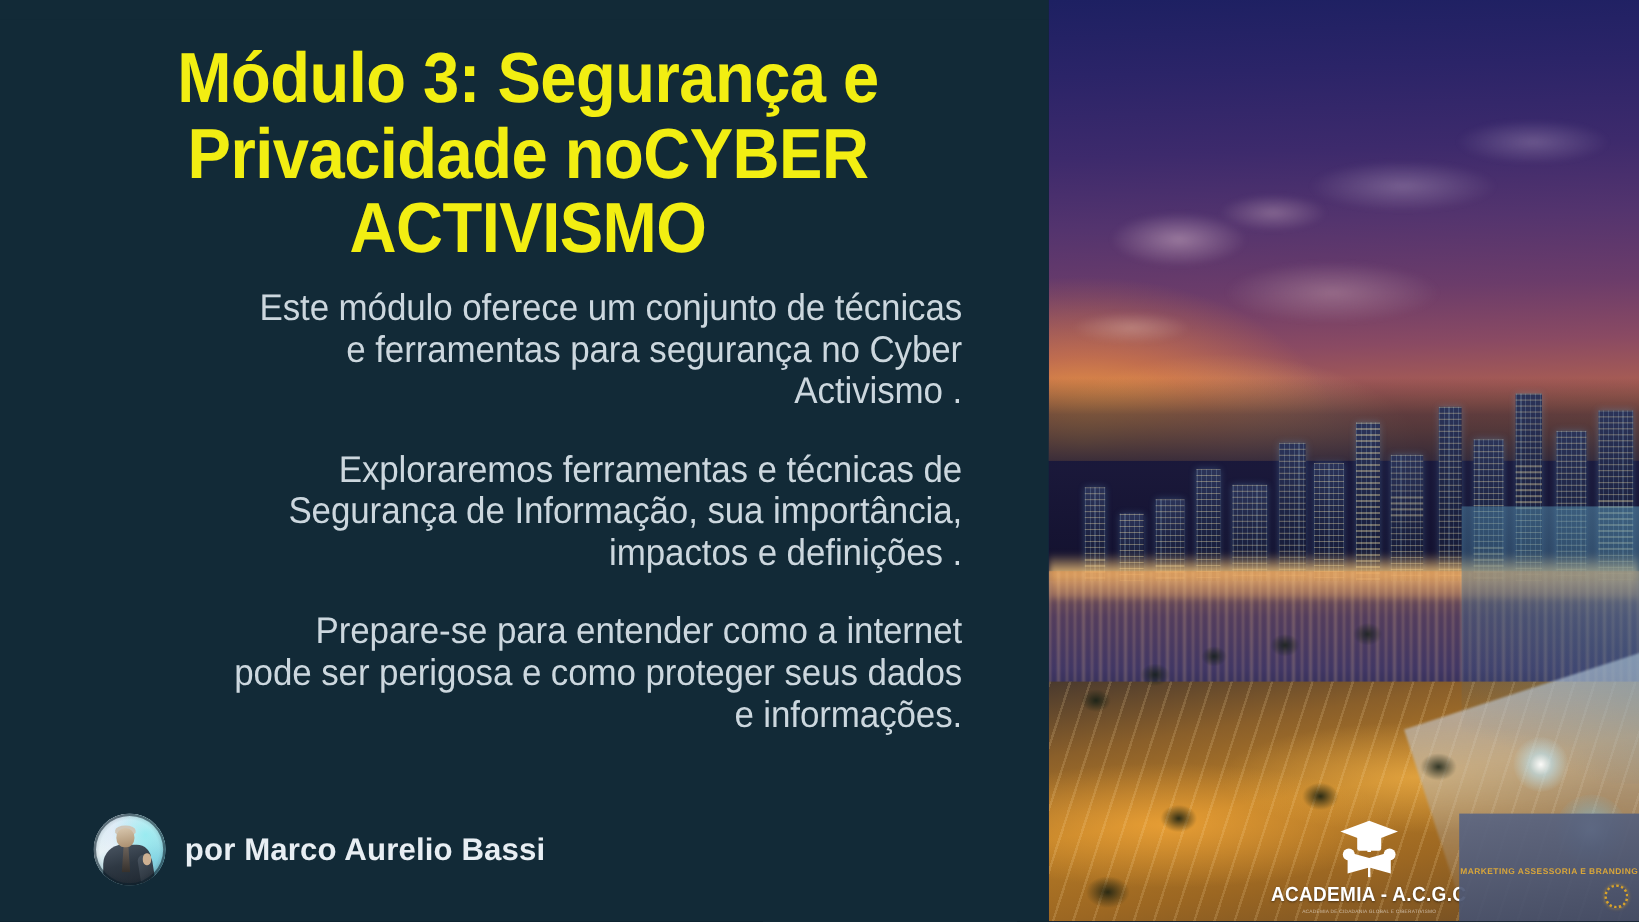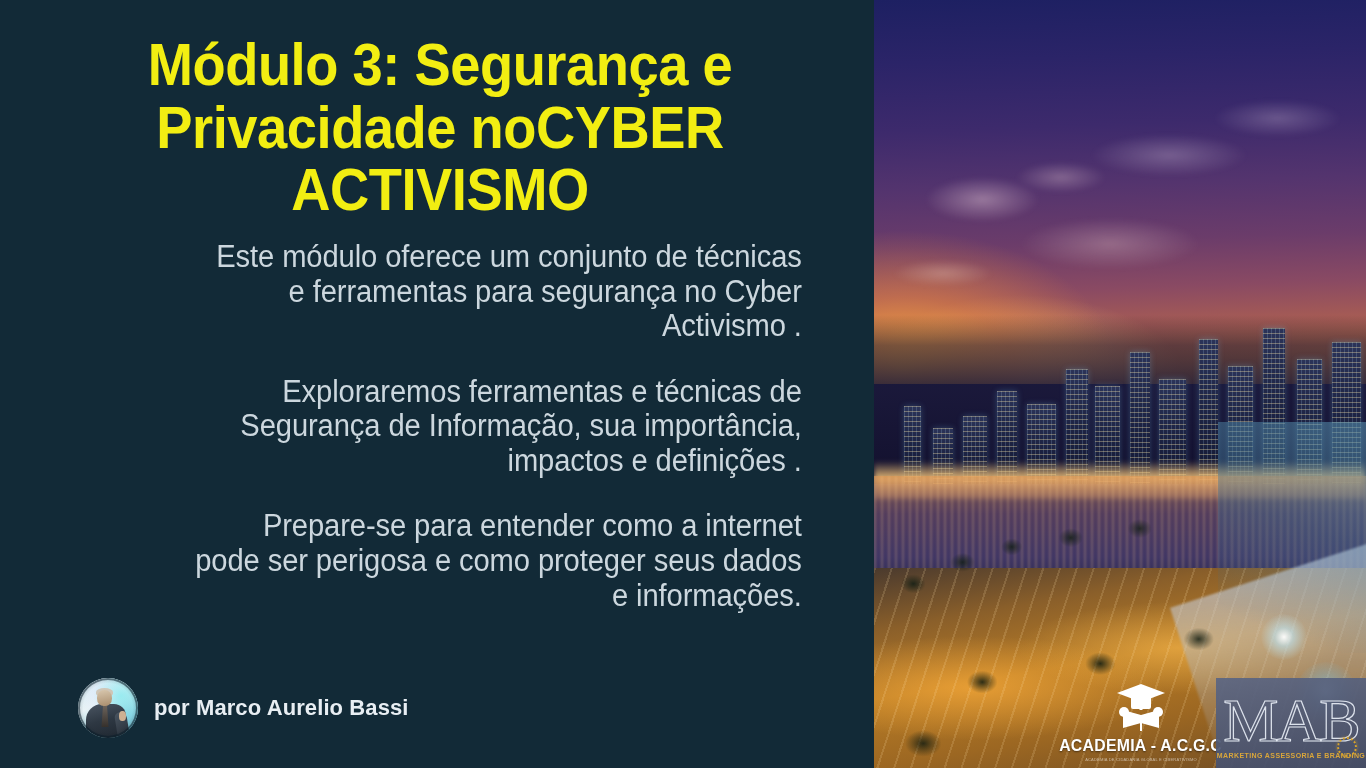--- a/index.html
+++ b/index.html
@@ -132,21 +132,21 @@
     position:absolute;
     left:41px; top:33px;
     width:7px; height:10px;
     border-radius:45%;
     background:#cdb092;
   }
   .byline-name {
     color:#e8eef3;
     font-family:"Liberation Sans Narrow","Liberation Sans",sans-serif;
     font-weight:bold;
-    font-size:22px;
+    font-size:26px;
     letter-spacing:0.1px;
     white-space:nowrap;
   }
 
   
   .photo {
     position:absolute;
     left:874px; top:0;
     width:492px; height:768px;
     overflow:hidden;
@@ -410,21 +410,20 @@
             <circle cx="11" cy="30" r="5" fill="#ffffff"></circle>
             <circle cx="45" cy="30" r="5" fill="#ffffff"></circle>
             <rect x="27" y="33" width="2" height="16" fill="#ffffff"></rect>
           </svg>
         </div>
         <div class="logo-academia-text">ACADEMIA - A.C.G.C</div>
         <div class="logo-academia-sub">ACADEMIA DE CIDADANIA GLOBAL E CIBERATIVISMO</div>
       </div>
 
       <div class="logo-mab">
-        <div class="mab-letters">MAB</div>
         <div class="mab-laurel"></div>
         <div class="mab-sub">MARKETING ASSESSORIA E BRANDING</div>
       </div>
 
     </div>
   </div>
 
 </div>
 
 </body></html>

